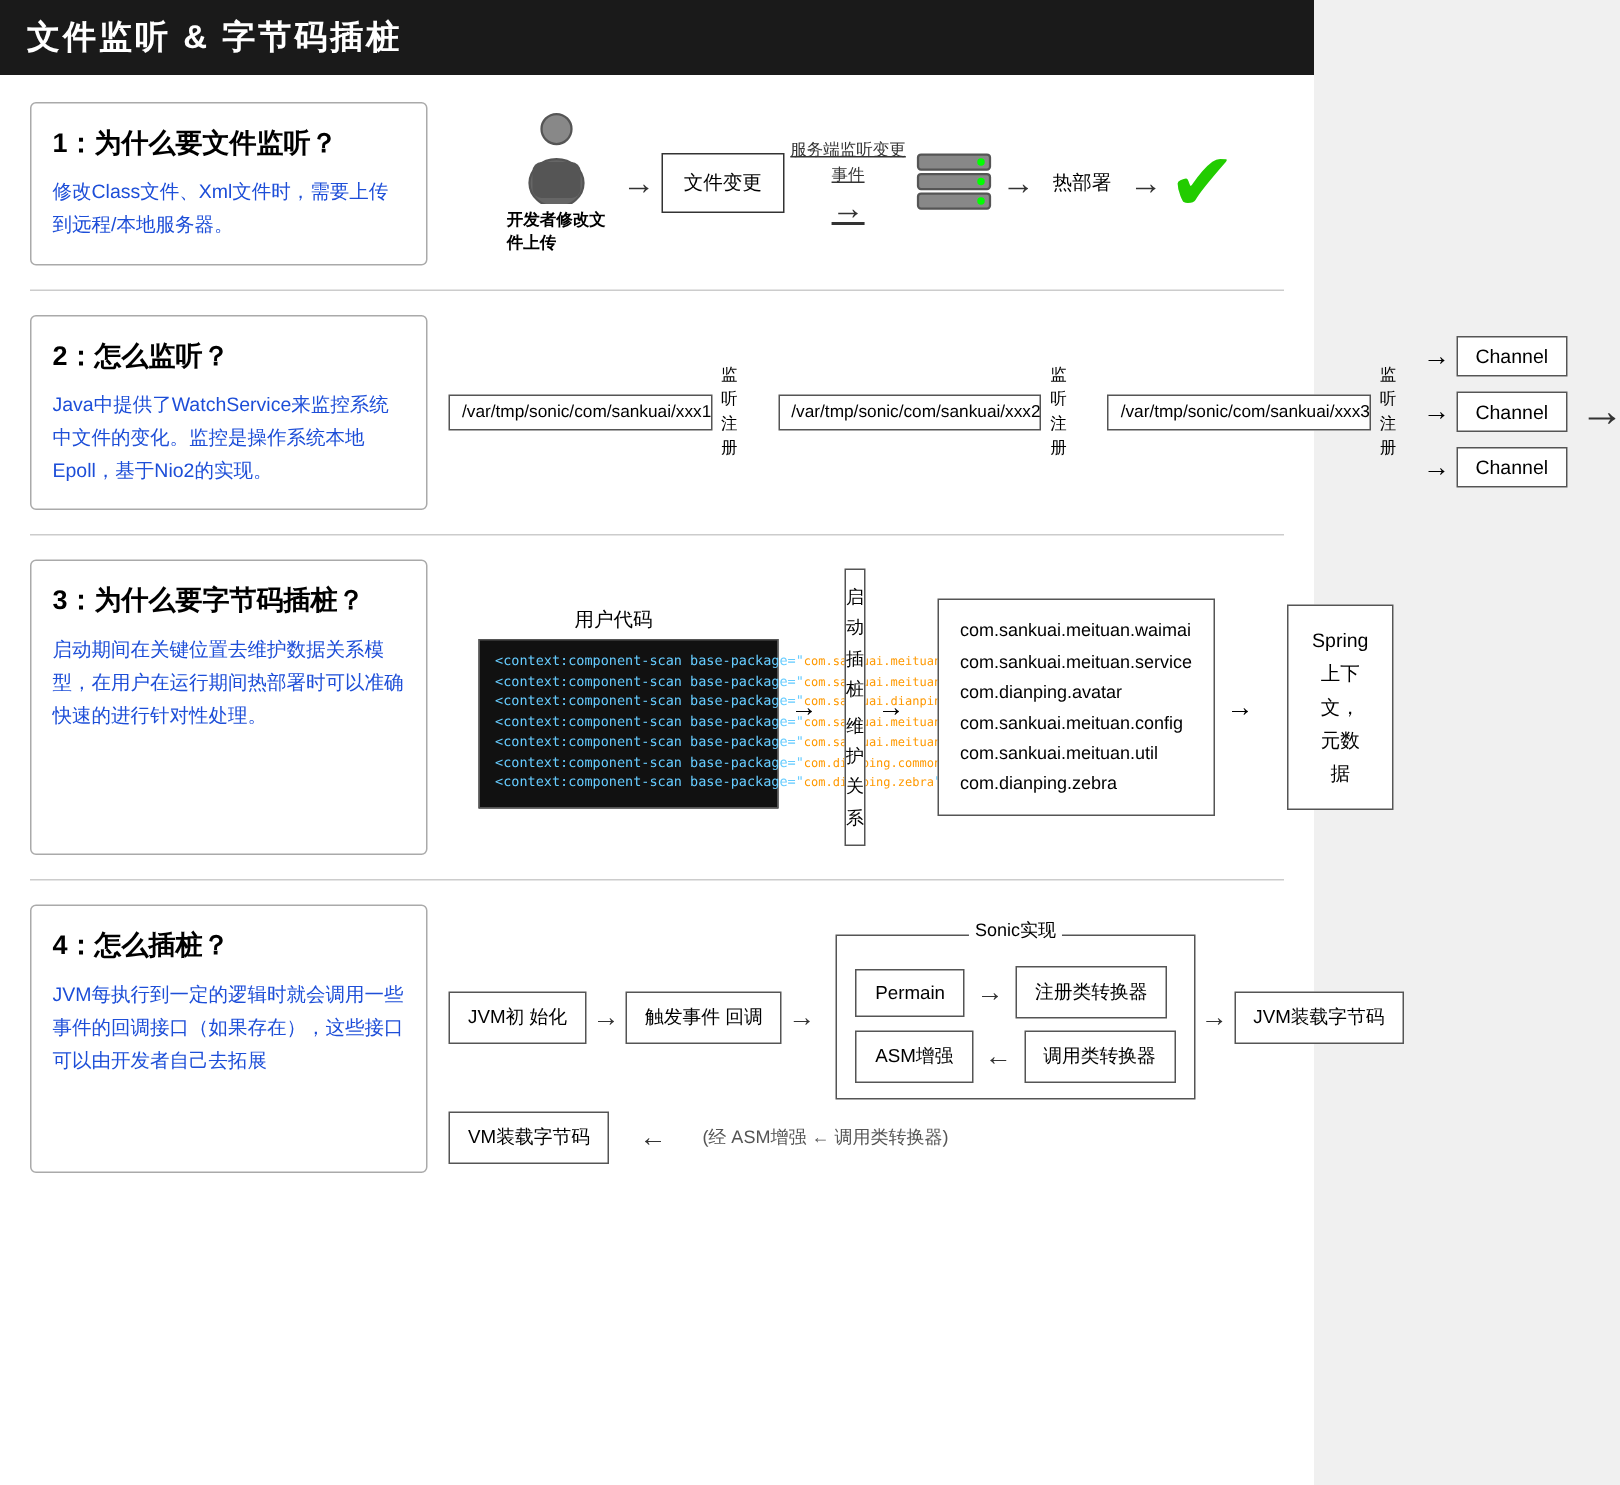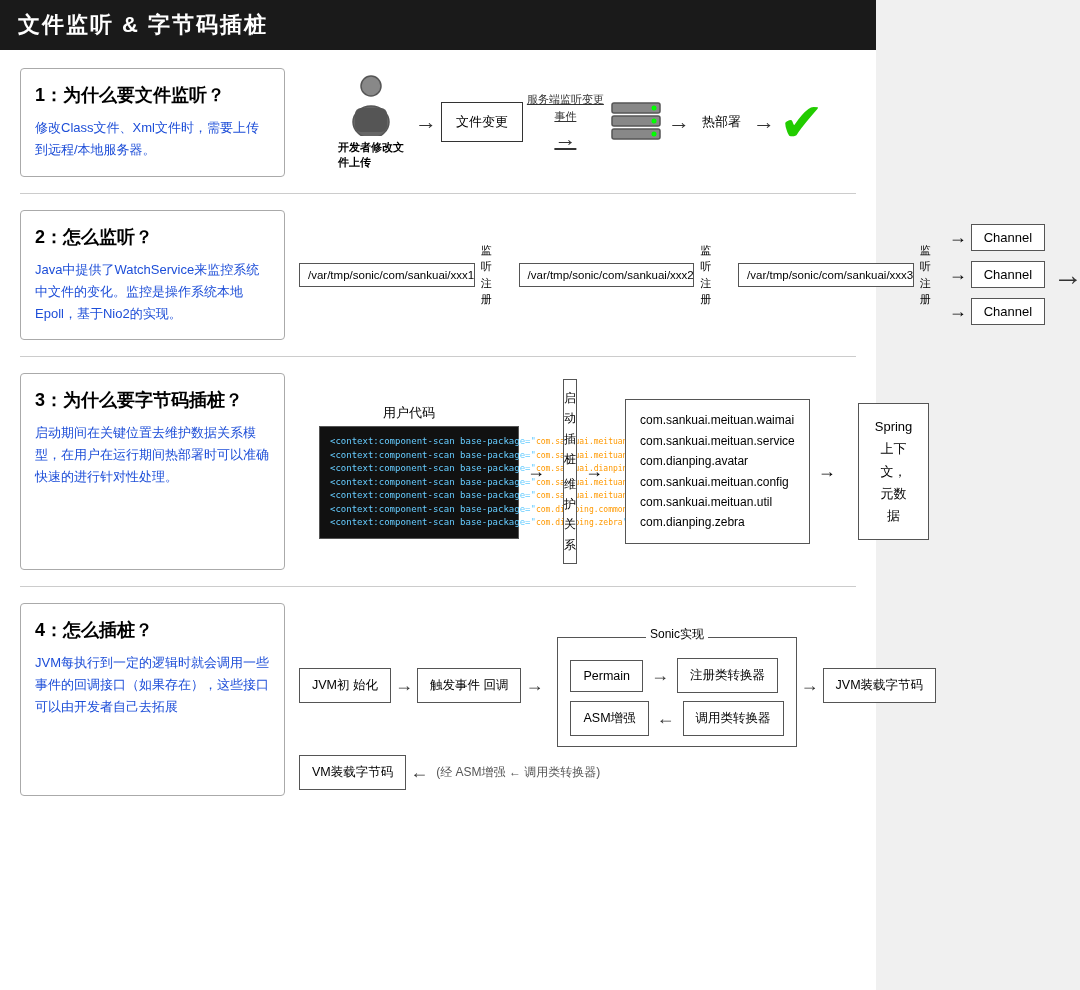--- a/index.html
+++ b/index.html
@@ -233,21 +233,20 @@
       background: #fff;
       text-align: center;
       white-space: nowrap;
     }
     .sonic-group {
       border: 1.5px solid #555;
       padding: 8px 12px;
       position: relative;
       background: #fff;
       margin-left: 10px;
-      margin-top: 14px;
     }
     .sonic-label {
       position: absolute;
       top: -12px;
       left: 50%;
       transform: translateX(-50%);
       background: #fff;
       font-size: 12px;
       padding: 0 4px;
       white-space: nowrap;
@@ -470,21 +469,21 @@
                   <div class="d4-box">ASM增强</div>
                   <span class="d4-arrow">←</span>
                   <div class="d4-box">调用类转换器</div>
                 </div>
               </div>
             </div>
             <span class="d4-arrow">→</span>
             <div class="d4-box">JVM装载字节码</div>
           </div>
 
-          <div style="display:flex;align-items:center;gap:0;margin-left:0;">
+          <div style="display:flex;align-items:center;gap:16px;margin-left:0;">
             <div class="d4-box" style="margin-left:0;">VM装载字节码</div>
             <span class="d4-arrow" style="transform:rotate(0deg);">←</span>
             <span style="font-size:12px;color:#555;margin-left:4px;">(经 ASM增强 ← 调用类转换器)</span>
           </div>
         </div>
       </div>
     </div>
 
   </div>
 </div>

